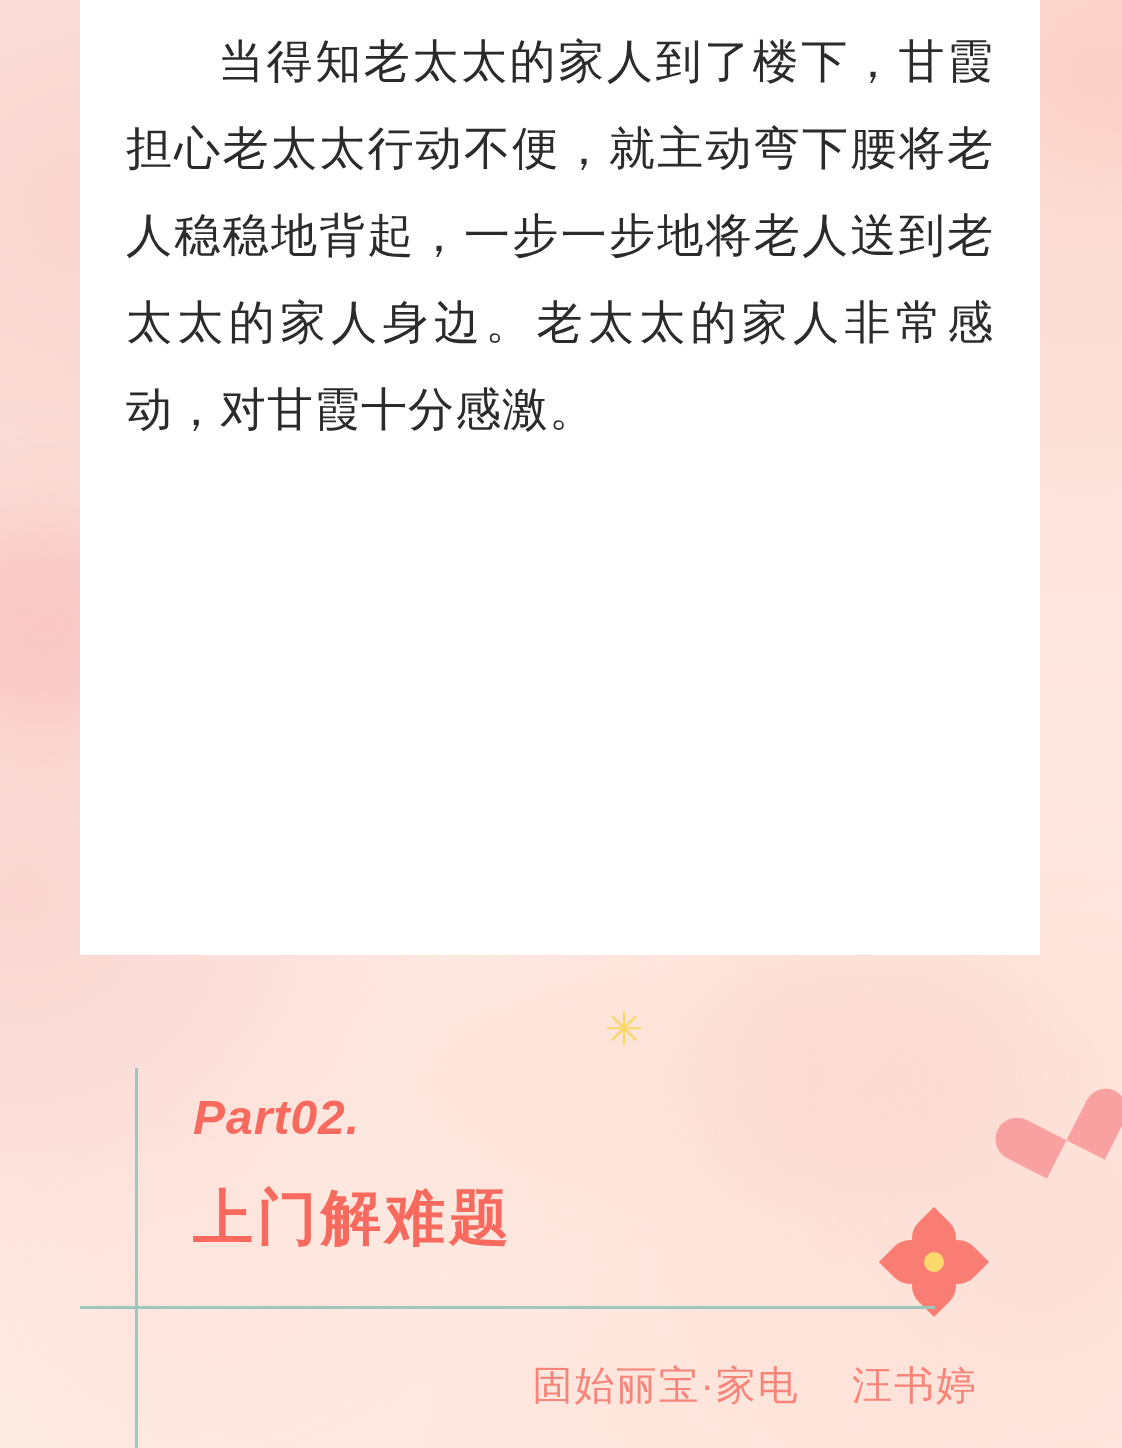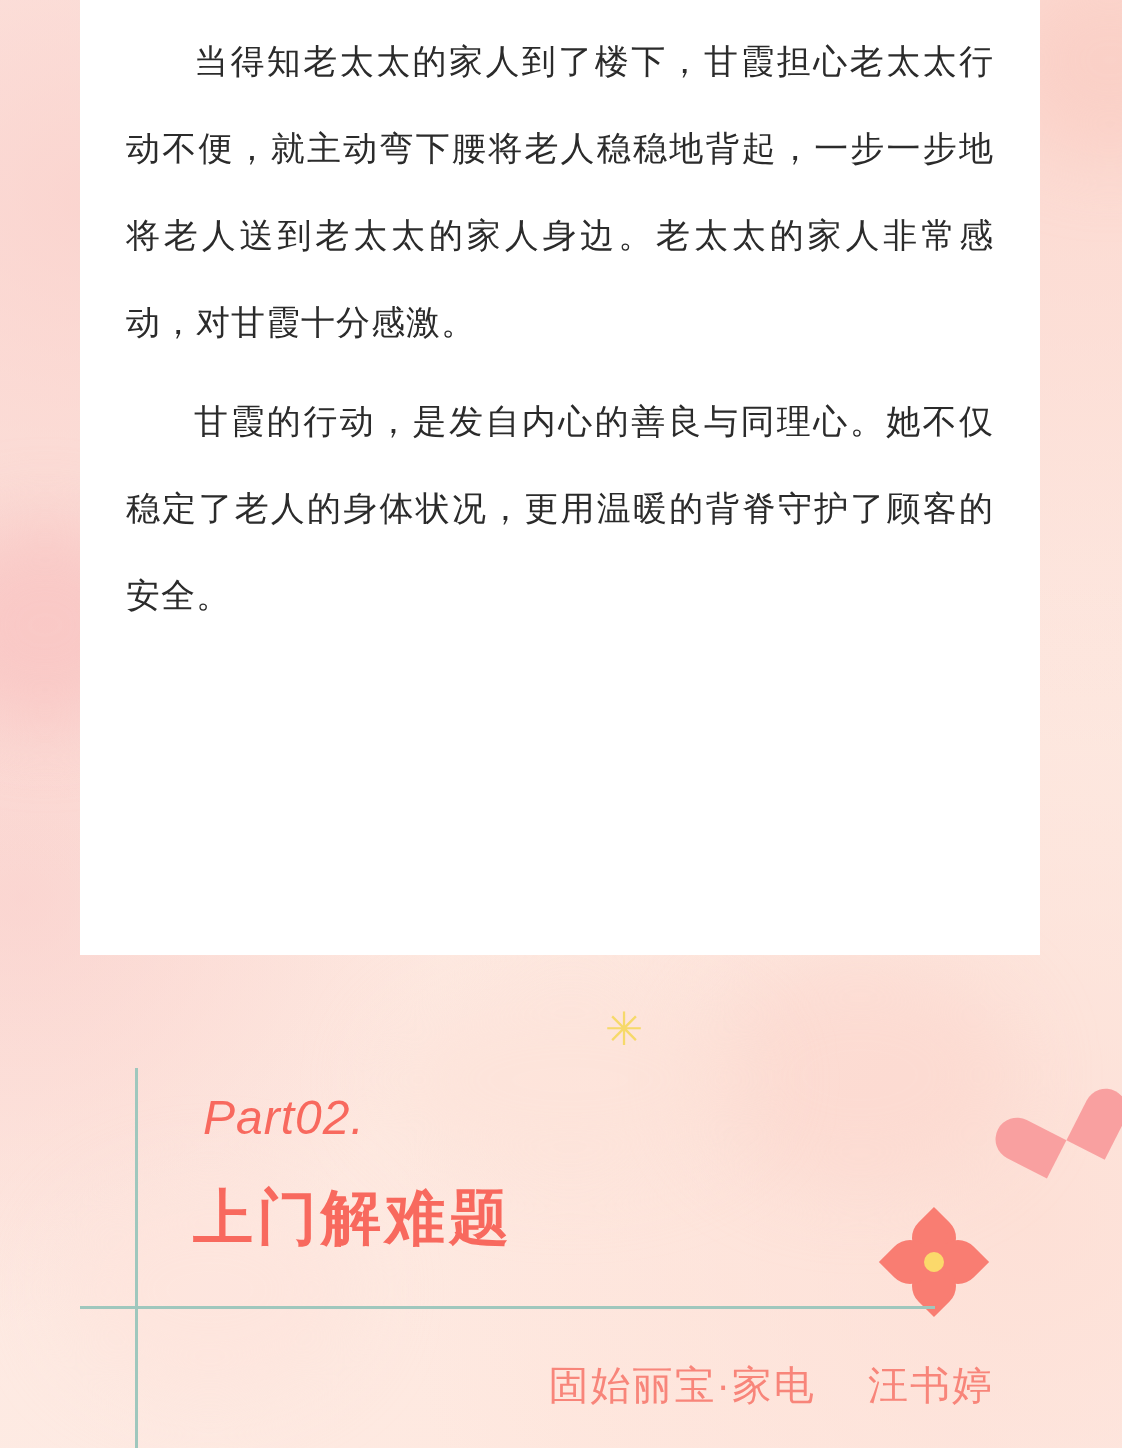--- a/index.html
+++ b/index.html
@@ -49,21 +49,21 @@
     top: -10px;
     width: 960px;
     height: 965px;
     background: #ffffff;
     box-sizing: border-box;
     padding: 28px 46px 30px 46px;
   }
   .para {
     margin: 0 0 12px 0;
     font-family: "Liberation Sans", sans-serif;
-    font-size: 34px;
+    font-size: 46px;
     line-height: 87px;
     color: #2b2b2b;
     text-align: justify;
     text-align-last: left;
     text-indent: 2em;
     letter-spacing: 1px;
     font-weight: 400;
   }
   .para:last-child { margin-bottom: 0; }
 
@@ -85,44 +85,44 @@
   .part-rule-h {
     position: absolute;
     left: -55px;
     top: 238px;
     width: 855px;
     height: 3px;
     background: #9fc7bd;
   }
   .part-label {
     position: absolute;
-    left: 68px;
+    left: 58px;
     top: 22px;
     font-family: "Liberation Sans", sans-serif;
     font-size: 48px;
     font-style: italic;
-    font-weight: normal;
+    font-weight: bold;
     color: #f8695e;
     letter-spacing: 1px;
   }
   .part-title {
     position: absolute;
     left: 58px;
     top: 110px;
     font-family: "Liberation Sans", sans-serif;
     font-size: 60px;
     font-weight: bold;
     color: #f8695e;
     letter-spacing: 4px;
   }
 
   
   .footer {
     position: absolute;
-    right: 128px;
+    right: 144px;
     top: 1358px;
     font-family: "Liberation Sans", sans-serif;
     font-size: 40px;
     color: #f8857a;
     letter-spacing: 2px;
     white-space: nowrap;
   }
   .footer .sep { display: inline-block; width: 26px; }
 
   
@@ -189,21 +189,20 @@
 <div class="page">
 
   <div class="blob blob-a"></div>
   <div class="blob blob-b"></div>
   <div class="blob blob-c"></div>
   <div class="blob blob-d"></div>
   <div class="blob blob-e"></div>
 
   <div class="text-card">
     <p class="para">当得知老太太的家人到了楼下，甘霞担心老太太行动不便，就主动弯下腰将老人稳稳地背起，一步一步地将老人送到老太太的家人身边。老太太的家人非常感动，对甘霞十分感激。</p>
-    <p class="para">甘霞的行动，是发自内心的善良与同理心。她不仅稳定了老人的身体状况，更用温暖的背脊守护了顾客的安全。</p>
   </div>
 
   <div class="deco sparkle">✳</div>
   <div class="deco heart"></div>
   <div class="deco flower">
     <span class="p1"></span>
       <span class="p2"></span>
       <span class="p3"></span>
       <span class="p4"></span>
     <span class="core"></span>

